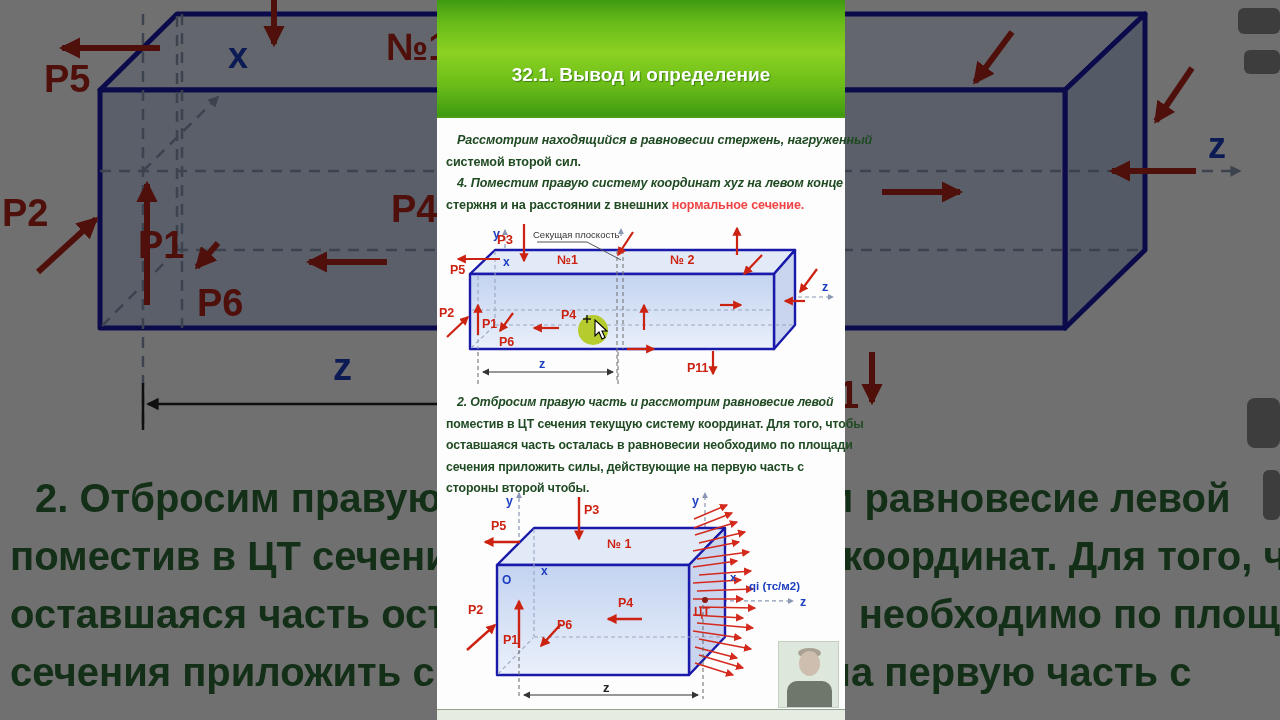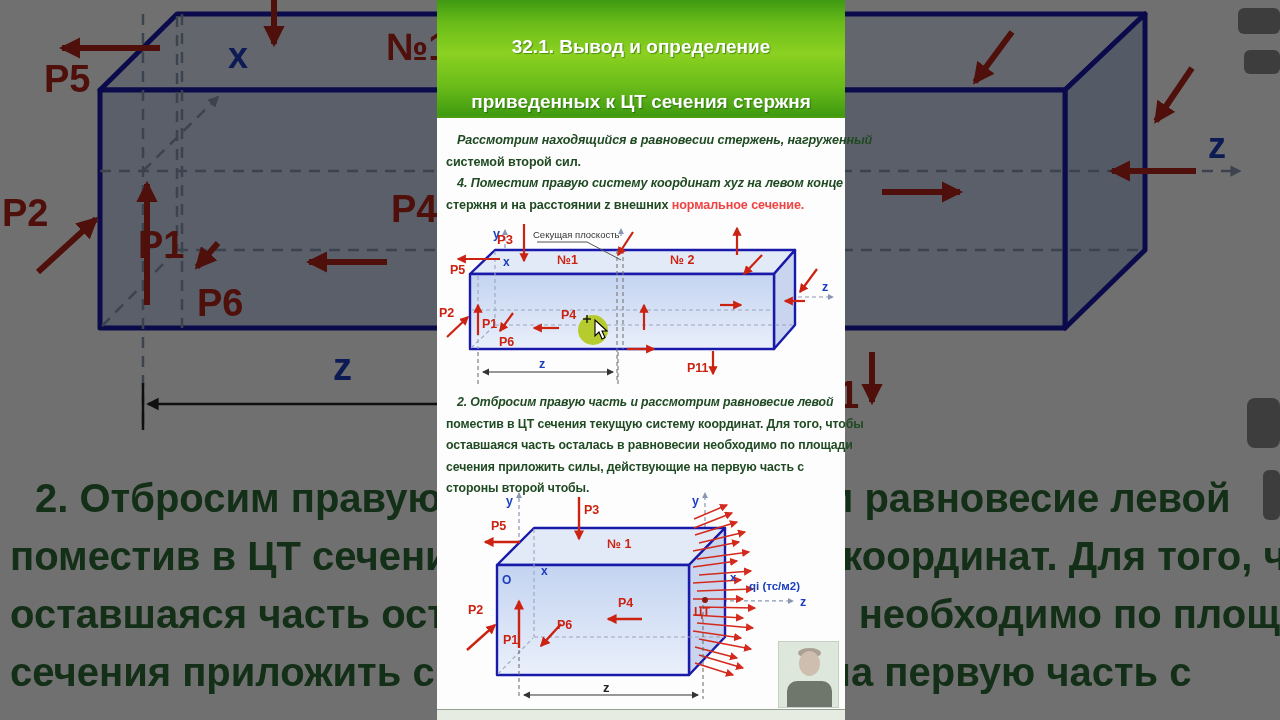--- a/index.html
+++ b/index.html
@@ -115,21 +115,20 @@
       <rect x="1263" y="470" width="17" height="50" rx="6"></rect>
     </g>
 
     <rect x="0" y="0" width="1280" height="720" fill="#000" opacity="0.56"></rect>
   </svg>
 
   <div class="panel">
 
     <div class="hdr">
       <div>32.1. Вывод и определение</div>
-      <div>приведенных к ЦТ сечения стержня</div>
     </div>
 
     <div class="para" style="top:130px;">
       <div class="ln ind">Рассмотрим находящийся в равновесии стержень, нагруженный</div>
       <div class="ln">системой второй сил.</div>
       <div class="ln ind">4. Поместим правую систему координат xyz на левом конце</div>
       <div class="ln"><span>стержня и на расстоянии z внешних </span><span class="hl">нормальное сечение.</span></div>
     </div>
 
     <svg class="dsvg" style="top:222px;" width="408" height="172" viewBox="0 0 408 172">

